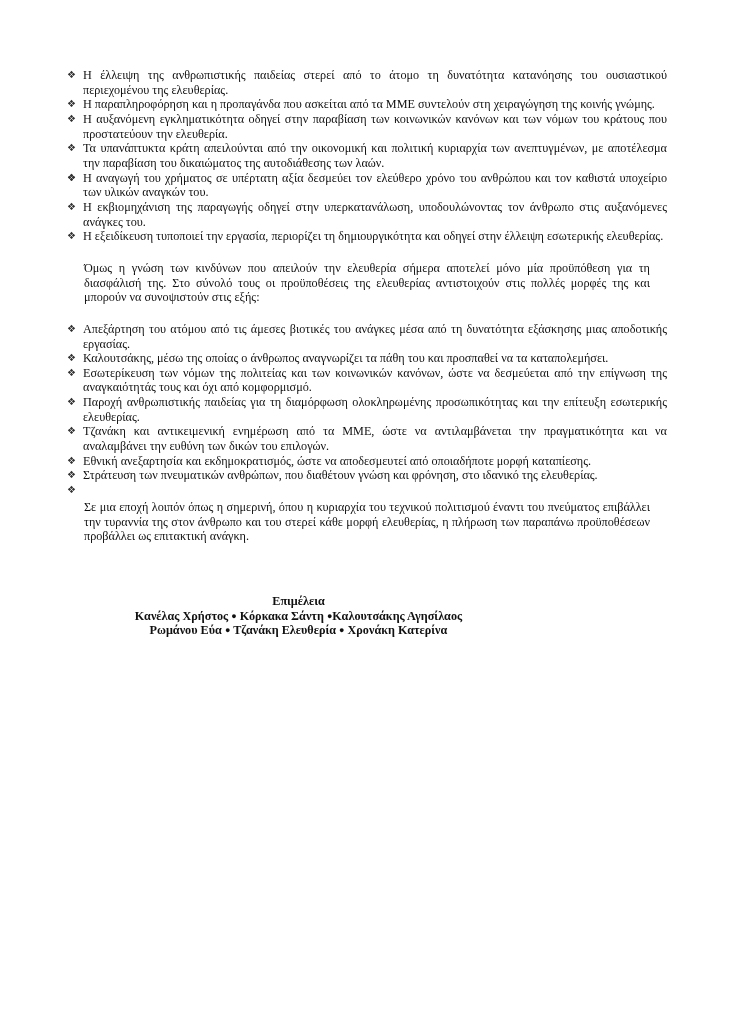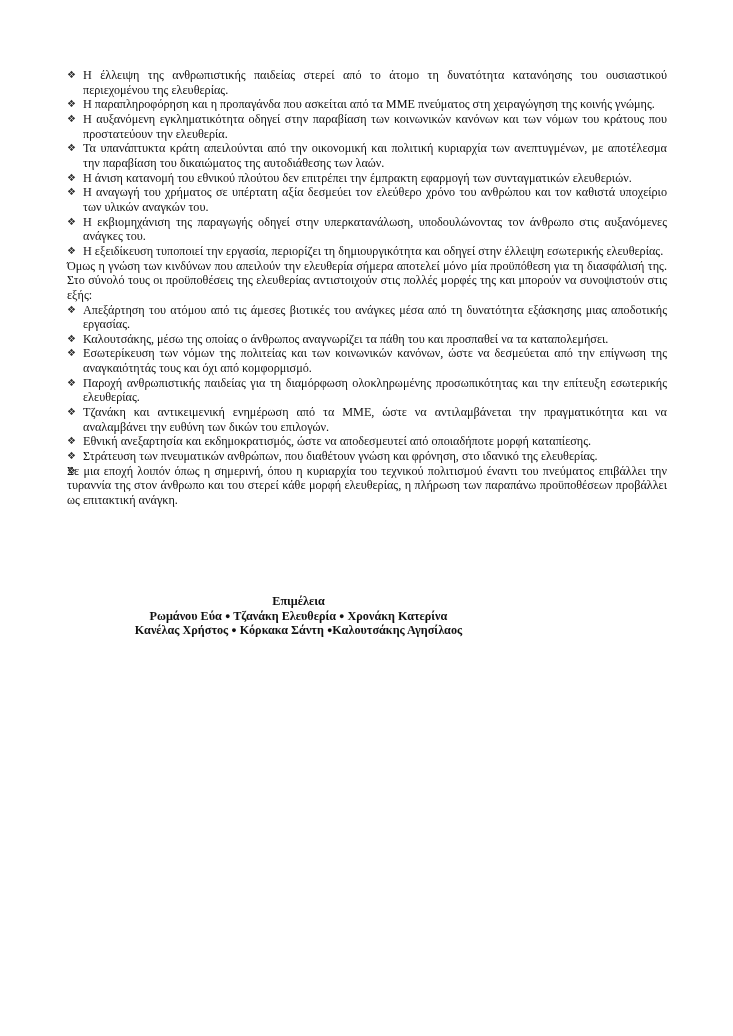--- a/index.html
+++ b/index.html
@@ -3,36 +3,36 @@
 <meta charset="utf-8">
 <style>
   html, body { margin: 0; padding: 0; background: #ffffff; }
   body { width: 733px; height: 1036px; position: relative; overflow: hidden;
          font-family: "Liberation Serif", "DejaVu Serif", serif; color: #111; }
   .page { position: absolute; left: 67px; top: 68px; width: 600px; }
   .content { font-size: 12.2px; line-height: 14.65px; }
   ul.bullets { list-style: none; margin: 0; padding: 0; }
   ul.bullets li { position: relative; padding-left: 16px; text-align: justify; }
   ul.bullets li .bullet { position: absolute; left: 0; top: 0; font-size: 10px; color: #333; }
-  p.para { margin: 0; text-align: justify; }
+  p.para { margin: 17px; text-align: justify; }
   .credits { position: absolute; left: 0; width: 597px; top: 594px; text-align: center;
              font-weight: bold; font-size: 12.2px; line-height: 14.6px; }
   .credits .sep { font-size: 9px; vertical-align: 1px; }
 </style>
 </head>
 <body>
 
 <div class="page">
   <div class="content">
     <ul class="bullets">
       <li><span class="bullet">❖</span><span>Η έλλειψη της ανθρωπιστικής παιδείας στερεί από το άτομο τη δυνατότητα κατανόησης του ουσιαστικού περιεχομένου της ελευθερίας.</span></li>
-      <li><span class="bullet">❖</span><span>Η παραπληροφόρηση και η προπαγάνδα που ασκείται από τα ΜΜΕ πνεύματος στη χειραγώγηση της κοινής γνώμης.</span></li>
+      <li><span class="bullet">❖</span><span>Η παραπληροφόρηση και η προπαγάνδα που ασκείται από τα ΜΜΕ συντελούν στη χειραγώγηση της κοινής γνώμης.</span></li>
       <li><span class="bullet">❖</span><span>Η αυξανόμενη εγκληματικότητα οδηγεί στην παραβίαση των κοινωνικών κανόνων και των νόμων του κράτους που προστατεύουν την ελευθερία.</span></li>
       <li><span class="bullet">❖</span><span>Τα υπανάπτυκτα κράτη απειλούνται από την οικονομική και πολιτική κυριαρχία των ανεπτυγμένων, με αποτέλεσμα την παραβίαση του δικαιώματος της αυτοδιάθεσης των λαών.</span></li>
-      <li><span class="bullet">❖</span><span>Η άνιση κατανομή του εθνικού πλούτου δεν επιτρέπει την έμπρακτη εφαρμογή των συνταγματικών ελευθεριών.</span></li>
+      <li><span class="bullet">❖</span></li>
       <li><span class="bullet">❖</span><span>Η αναγωγή του χρήματος σε υπέρτατη αξία δεσμεύει τον ελεύθερο χρόνο του ανθρώπου και τον καθιστά υποχείριο των υλικών αναγκών του.</span></li>
       <li><span class="bullet">❖</span><span>Η εκβιομηχάνιση της παραγωγής οδηγεί στην υπερκατανάλωση, υποδουλώνοντας τον άνθρωπο στις αυξανόμενες ανάγκες του.</span></li>
       <li><span class="bullet">❖</span><span>Η εξειδίκευση τυποποιεί την εργασία, περιορίζει τη δημιουργικότητα και οδηγεί στην έλλειψη εσωτερικής ελευθερίας.</span></li>
     </ul>
 
     <p class="para">Όμως η γνώση των κινδύνων που απειλούν την ελευθερία σήμερα αποτελεί μόνο μία προϋπόθεση για τη διασφάλισή της. Στο σύνολό τους οι προϋποθέσεις της ελευθερίας αντιστοιχούν στις πολλές μορφές της και μπορούν να συνοψιστούν στις εξής:</p>
 
     <ul class="bullets">
       <li><span class="bullet">❖</span><span>Απεξάρτηση του ατόμου από τις άμεσες βιοτικές του ανάγκες μέσα από τη δυνατότητα εξάσκησης μιας αποδοτικής εργασίας.</span></li>
       <li><span class="bullet">❖</span><span>Καλουτσάκης, μέσω της οποίας ο άνθρωπος αναγνωρίζει τα πάθη του και προσπαθεί να τα καταπολεμήσει.</span></li>
@@ -44,25 +44,25 @@
       <li><span class="bullet">❖</span></li>
     </ul>
 
     <p class="para">Σε μια εποχή λοιπόν όπως η σημερινή, όπου η κυριαρχία του τεχνικού πολιτισμού έναντι του πνεύματος επιβάλλει την τυραννία της στον άνθρωπο και του στερεί κάθε μορφή ελευθερίας, η πλήρωση των παραπάνω προϋποθέσεων προβάλλει ως επιτακτική ανάγκη.</p>
   </div>
 </div>
 
 <div class="credits">
   <div>Επιμέλεια</div>
   <div>
+    <span>Κανέλας Χρήστος</span>
+    <span class="sep">●</span>
+    <span>Κόρκακα Σάντη</span>
+    <span class="sep">●</span><span>Καλουτσάκης Αγησίλαος</span>
+  </div>
+  <div>
     <span>Ρωμάνου Εύα</span>
     <span class="sep">●</span>
     <span>Τζανάκη Ελευθερία</span>
     <span class="sep">●</span>
     <span>Χρονάκη Κατερίνα</span>
   </div>
-  <div>
-    <span>Κανέλας Χρήστος</span>
-    <span class="sep">●</span>
-    <span>Κόρκακα Σάντη</span>
-    <span class="sep">●</span><span>Καλουτσάκης Αγησίλαος</span>
-  </div>
 </div>
 
 </body></html>

